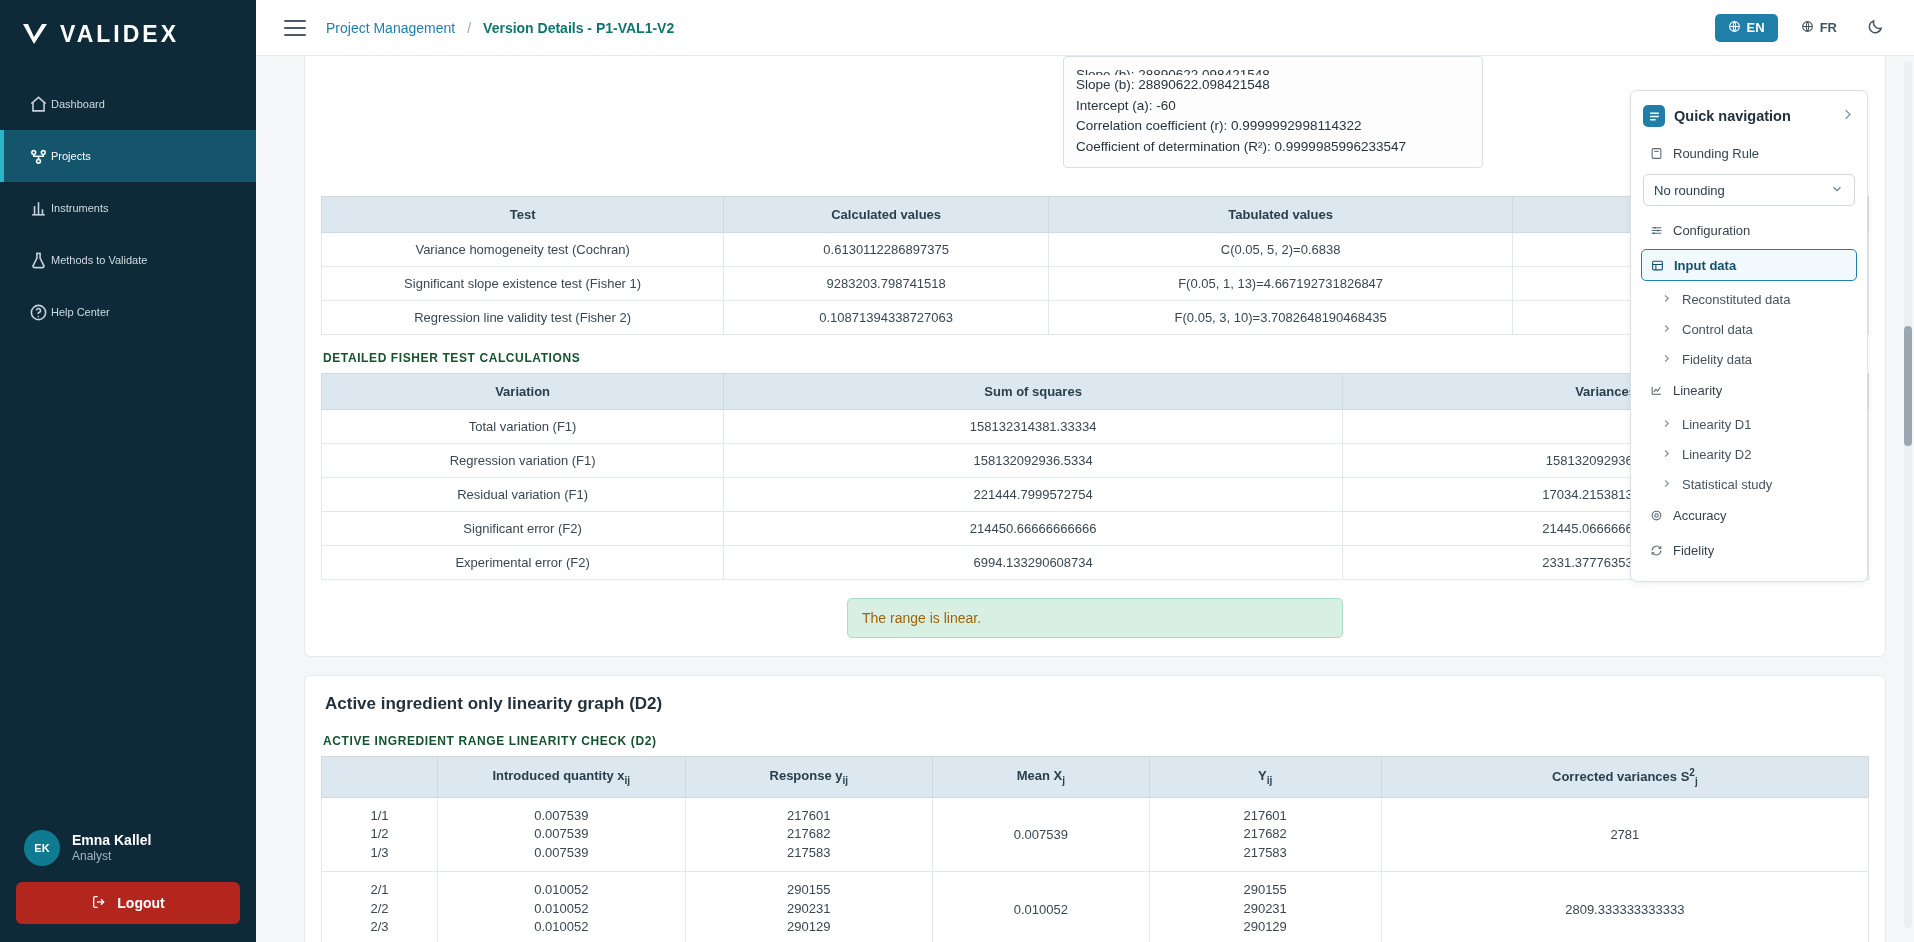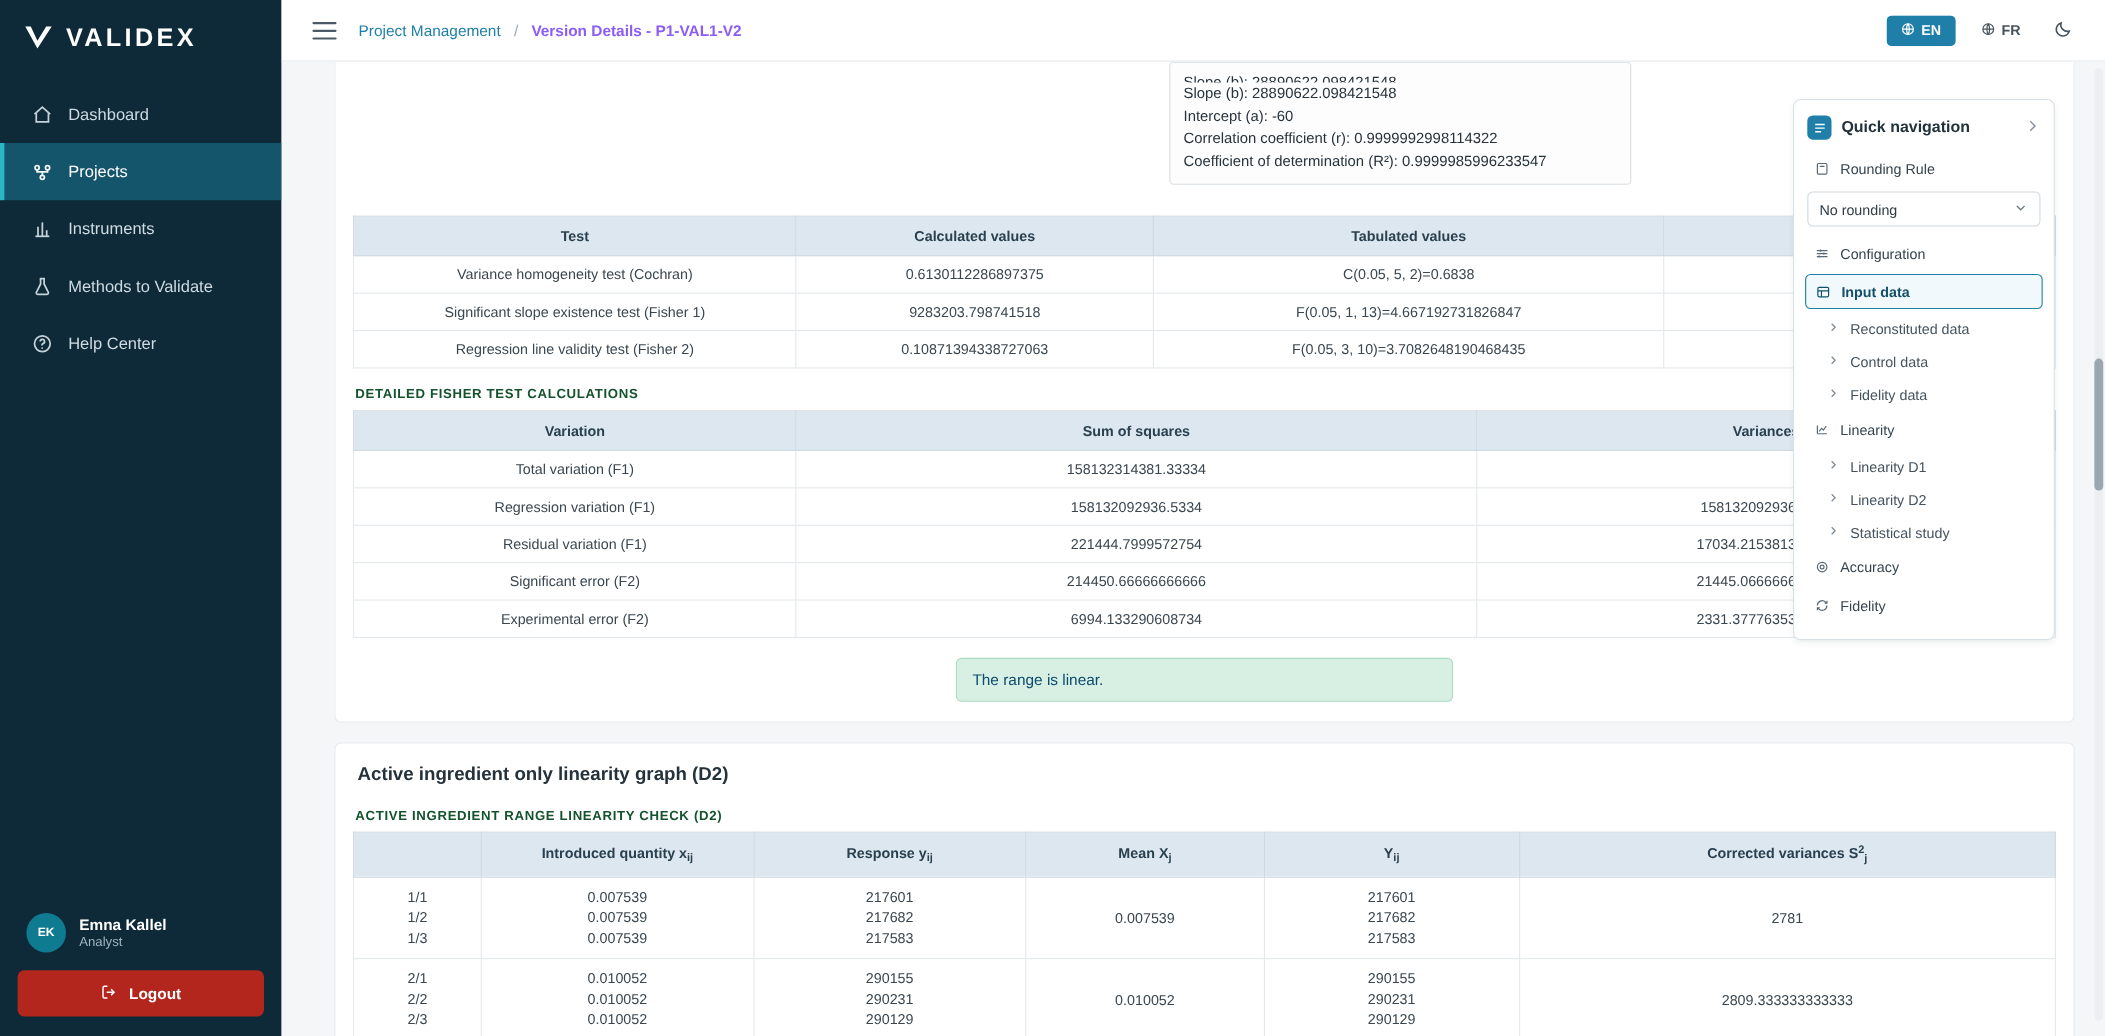--- a/index.html
+++ b/index.html
@@ -28,23 +28,23 @@
   }
   .brand-mark {
     width: 30px; height: 30px; position: relative; flex: 0 0 30px;
   }
   .brand-mark svg { display: block; }
   .brand-text {
     font-size: 23px; letter-spacing: 3px; font-weight: 700; color: #fff;
   }
   .nav { margin-top: 10px; }
   .nav-item {
-    display: flex; align-items: center; gap: 14px;
+    display: flex; align-items: center; gap: 3px;
     height: 52px; padding: 0 24px;
-    color: #cfdbe2; font-size: 15px;
+    color: #cfdbe2; font-size: 11px;
     cursor: pointer;
     border-left: 4px solid transparent;
   }
   .nav-item .ico { width: 20px; height: 20px; flex: 0 0 20px; opacity: .95; display:flex; align-items:center; justify-content:center; }
   .nav-item.active {
     background: #14556b;
     color: #ffffff;
     border-left-color: #29b6c8;
   }
   .sidebar-bottom { margin-top: auto; padding: 0 16px 18px; }
@@ -73,21 +73,21 @@
     height: 56px; background: #fff; display: flex; align-items: center;
     padding: 0 24px 0 28px; gap: 20px;
     border-bottom: 1px solid #e6eaee;
     position: relative; z-index: 5;
   }
   .burger { width: 22px; height: 16px; display: flex; flex-direction: column; justify-content: space-between; cursor: pointer; }
   .burger span { display: block; height: 2px; background: #4b5a66; border-radius: 2px; }
   .crumbs { display: flex; align-items: center; gap: 12px; font-size: 14px; }
   .crumb-link { color: #1f7fa8; cursor: pointer; }
   .crumb-sep { color: #9aa7b1; }
-  .crumb-current { color: #8b5cf6; font-weight: 700; }
+  .crumb-current { color: #0f766e; font-weight: 700; }
   .topbar-right { margin-left: auto; display: flex; align-items: center; gap: 10px; }
   .lang-btn {
     display: flex; align-items: center; gap: 6px;
     height: 28px; padding: 0 12px; border-radius: 5px;
     font-size: 13px; font-weight: 700; cursor: pointer;
     border: 1px solid transparent;
   }
   .lang-btn.active { background: #1f7fa8; color: #fff; }
   .lang-btn.inactive { color: #46545f; }
   .theme-toggle { width: 30px; height: 30px; display:flex; align-items:center; justify-content:center; cursor:pointer; color:#46545f; }
@@ -148,23 +148,23 @@
     padding: 9px 8px; text-align: center; color: #3a4750;
     border: 1px solid #e3e8ec;
     background: #fff;
   }
   .section-title {
     font-size: 12px; font-weight: 700; letter-spacing: .6px;
     color: #14532d; text-transform: uppercase;
     margin: 16px 0 8px 2px;
   }
   .alert-ok {
-    width: 452px; margin: 18px auto 0;
+    width: 496px; margin: 18px auto 0;
     background: #d8f0e3; border: 1px solid #a9dcc3;
-    color: #0c4a6e; border-radius: 5px;
+    color: #a16207; border-radius: 5px;
     padding: 11px 14px; font-size: 14px;
   }
   .card-title {
     font-size: 17px; font-weight: 700; color: #25323b;
     padding: 18px 4px 4px;
   }
 
   
   .quicknav {
     position: absolute; top: 90px; right: 46px;

